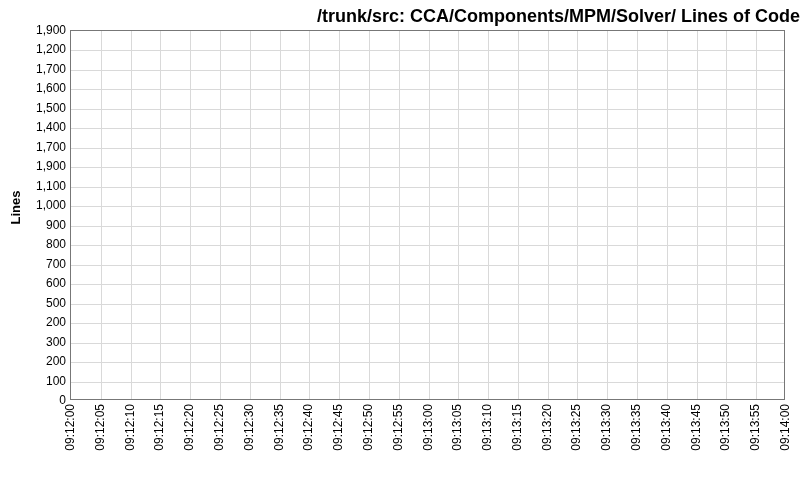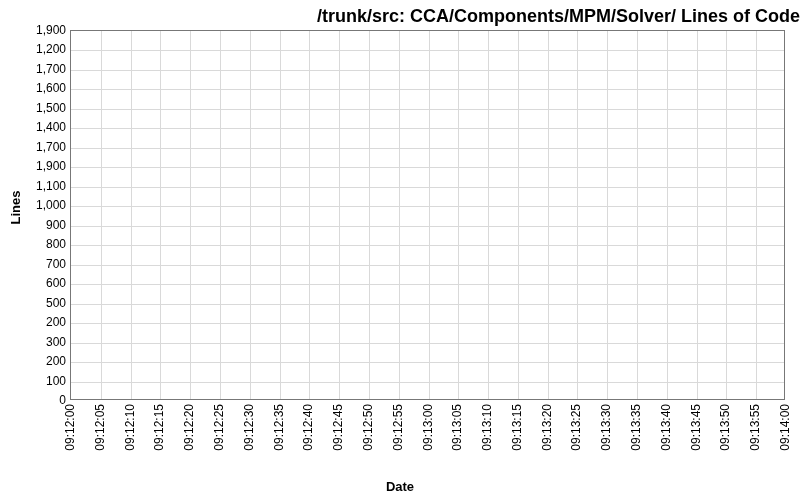--- a/index.html
+++ b/index.html
@@ -189,14 +189,13 @@
       <div class="x-tick-label" style="left: 576.458px;">09:13:25</div>
       <div class="x-tick-label" style="left: 606.25px;">09:13:30</div>
       <div class="x-tick-label" style="left: 636.042px;">09:13:35</div>
       <div class="x-tick-label" style="left: 665.833px;">09:13:40</div>
       <div class="x-tick-label" style="left: 695.625px;">09:13:45</div>
       <div class="x-tick-label" style="left: 725.417px;">09:13:50</div>
       <div class="x-tick-label" style="left: 755.208px;">09:13:55</div>
       <div class="x-tick-label" style="left: 785px;">09:14:00</div>
     </div>
 
-  <div class="x-axis-label">Date</div>
 </div>
 
 </body></html>

